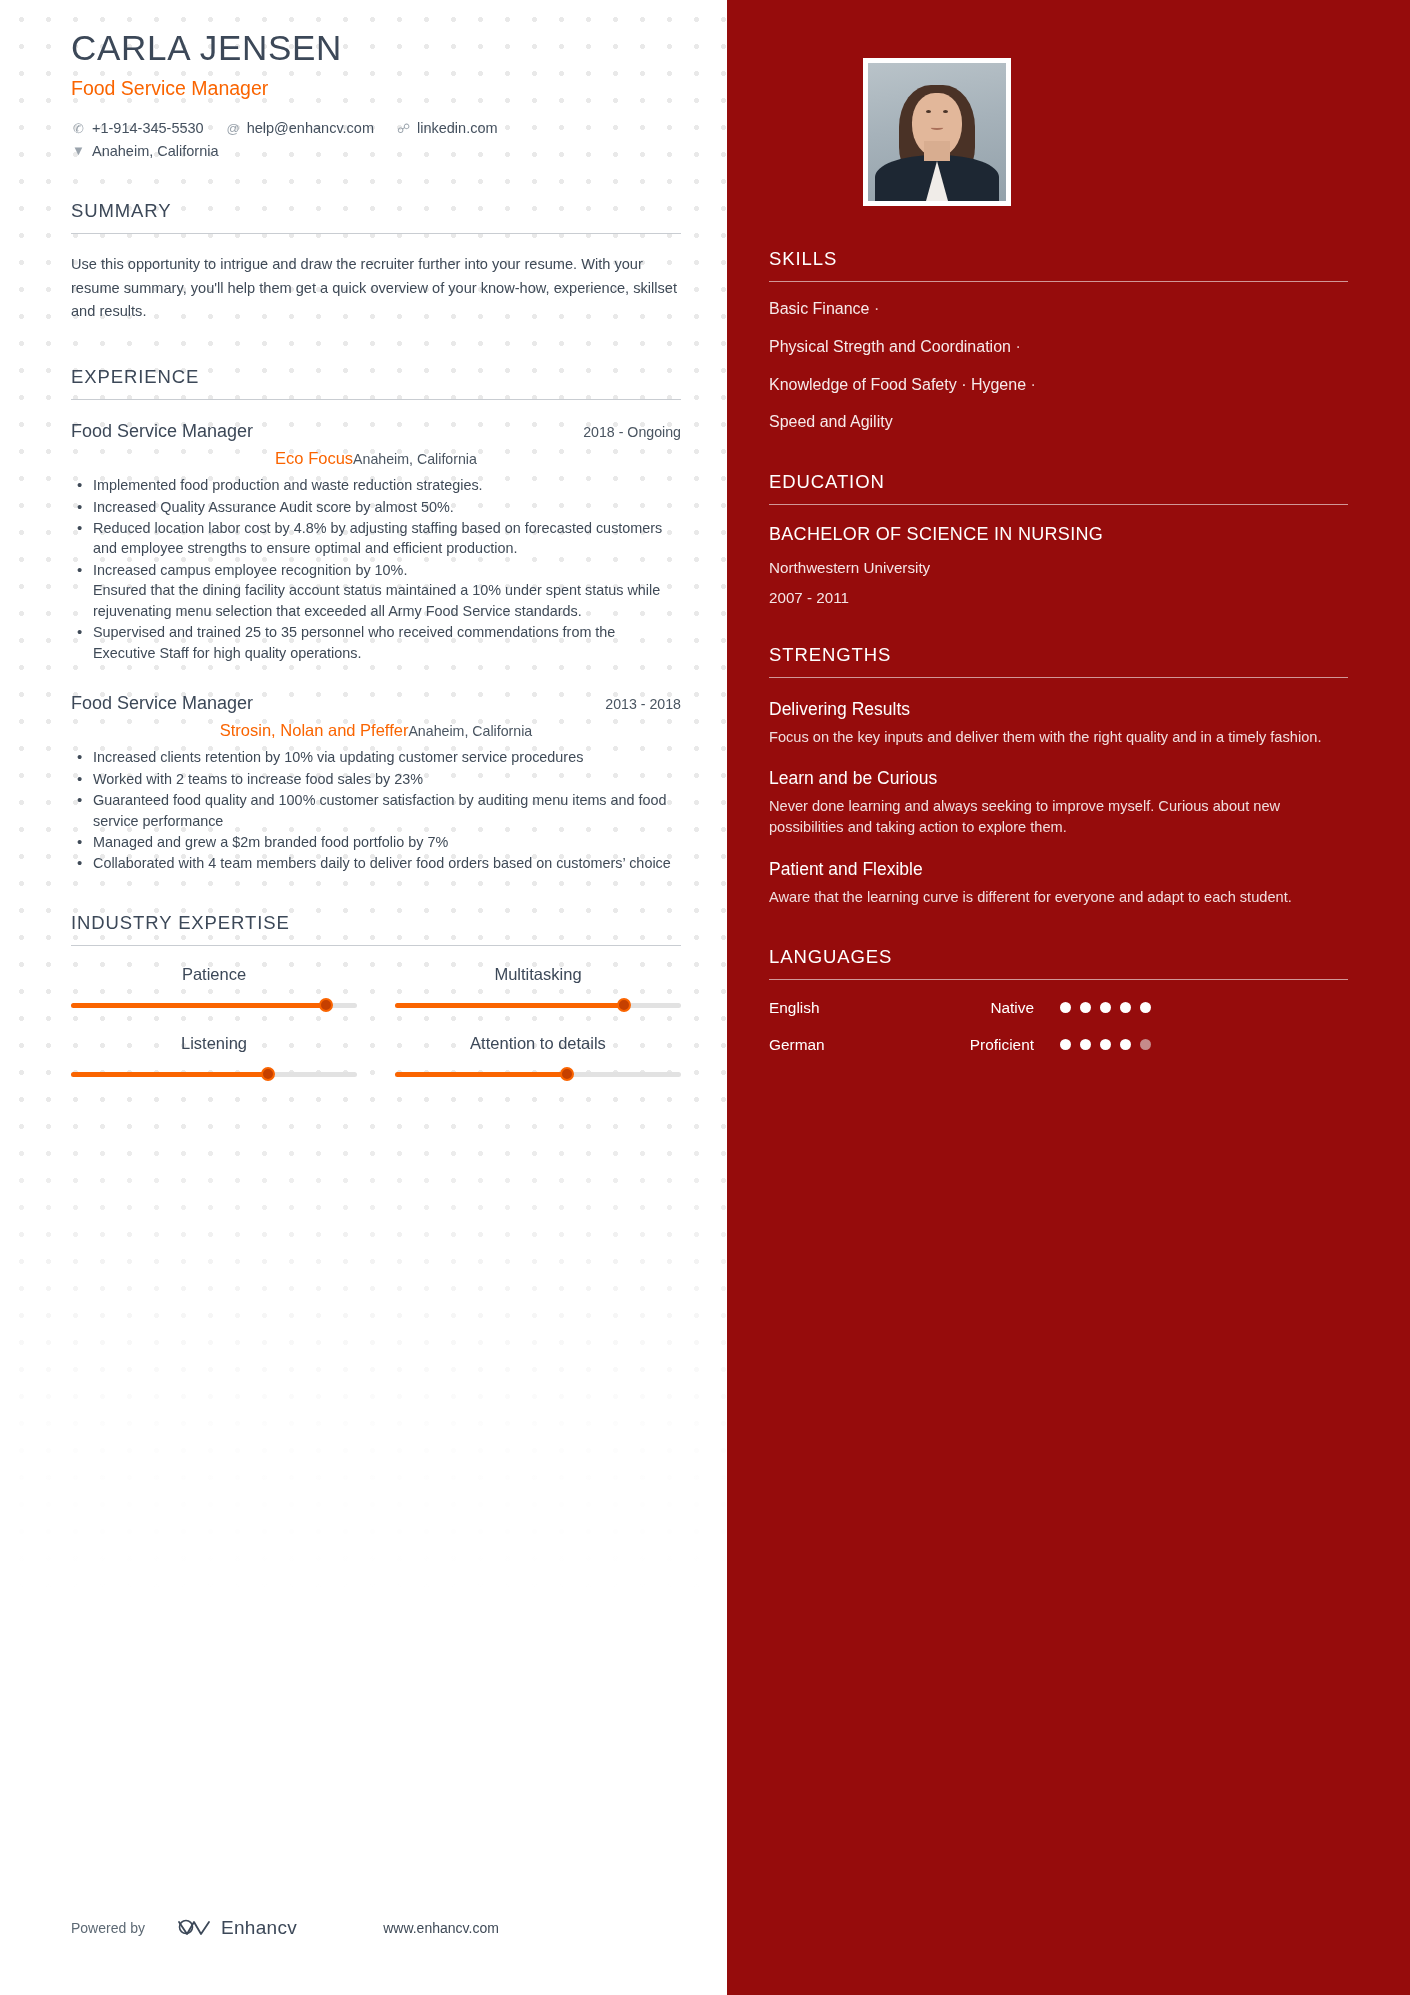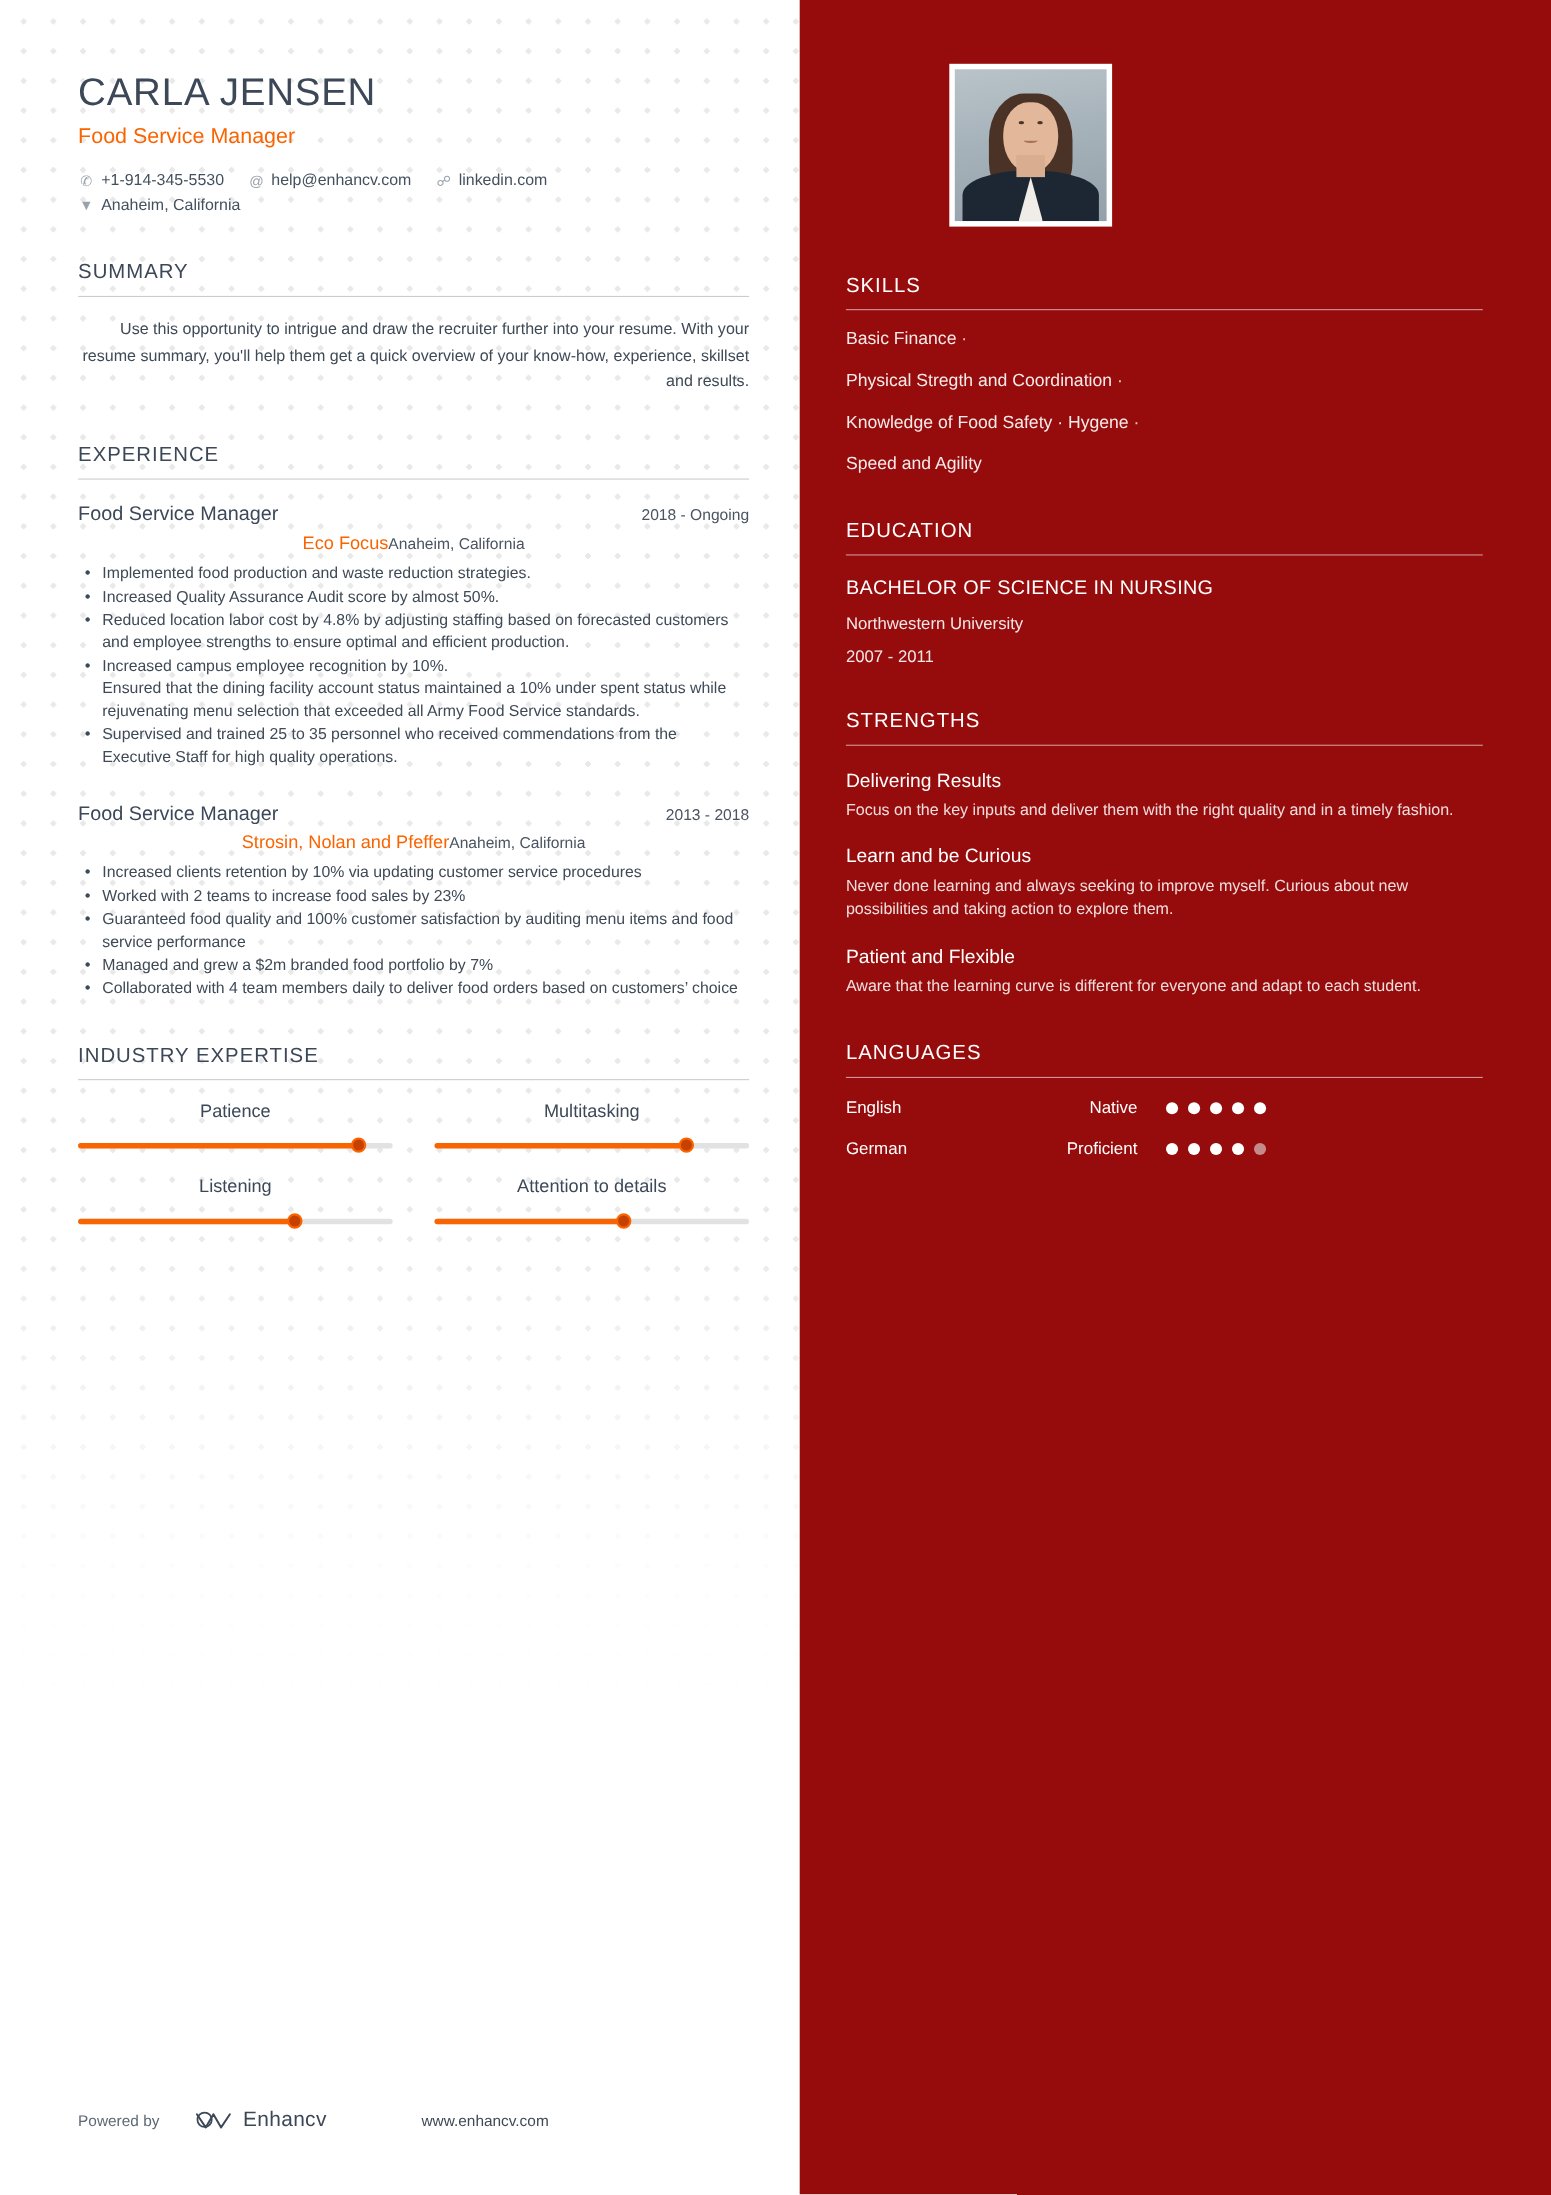--- a/index.html
+++ b/index.html
@@ -19,21 +19,21 @@
 
   
   .left {
     position: relative;
     width: 727px;
     height: 1995px;
     background-color: #ffffff;
     background-image: radial-gradient(#e9e9e9 2.4px, transparent 2.6px);
     background-size: 27px 27px;
     background-position: 8px 6px;
-    padding: 64px 46px 0 71px;
+    padding: 28px 46px 0 71px;
   }
   .left::after {
     content: "";
     position: absolute;
     left: 0; top: 0; bottom: 0;
     width: 727px;
     background: linear-gradient(to bottom, rgba(255,255,255,0) 0%, rgba(255,255,255,0) 55%, rgba(255,255,255,0.92) 72%, #ffffff 80%);
     pointer-events: none;
   }
   .left > * { position: relative; z-index: 2; }
@@ -84,21 +84,20 @@
     font-weight: 400;
     padding-bottom: 11px;
   }
   .sec-rule { height: 1px; background: #c9cdd2; width: 100%; }
 
   .summary-text {
     margin-top: 19px;
     font-size: 14.6px;
     line-height: 1.62;
     color: #3f4a57;
-    text-align: right;
   }
 
   .entry { margin-top: 21px; }
   .entry-head {
     display: flex;
     justify-content: space-between;
     align-items: baseline;
   }
   .entry-role {
     font-size: 18px;

